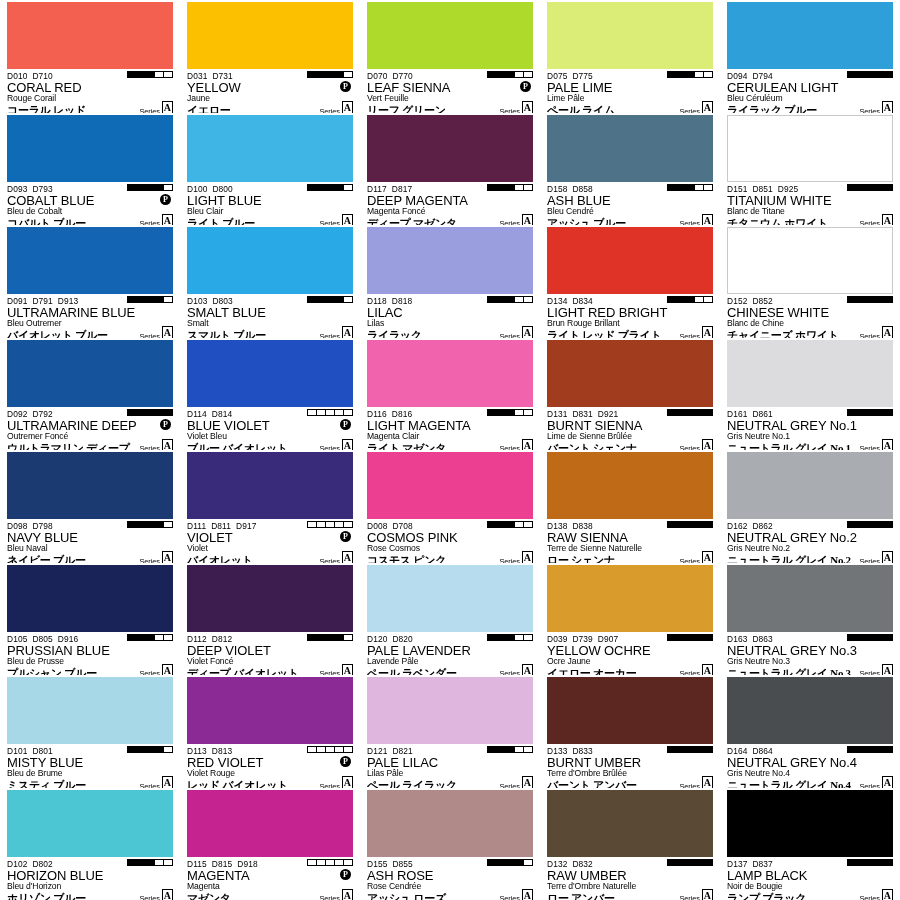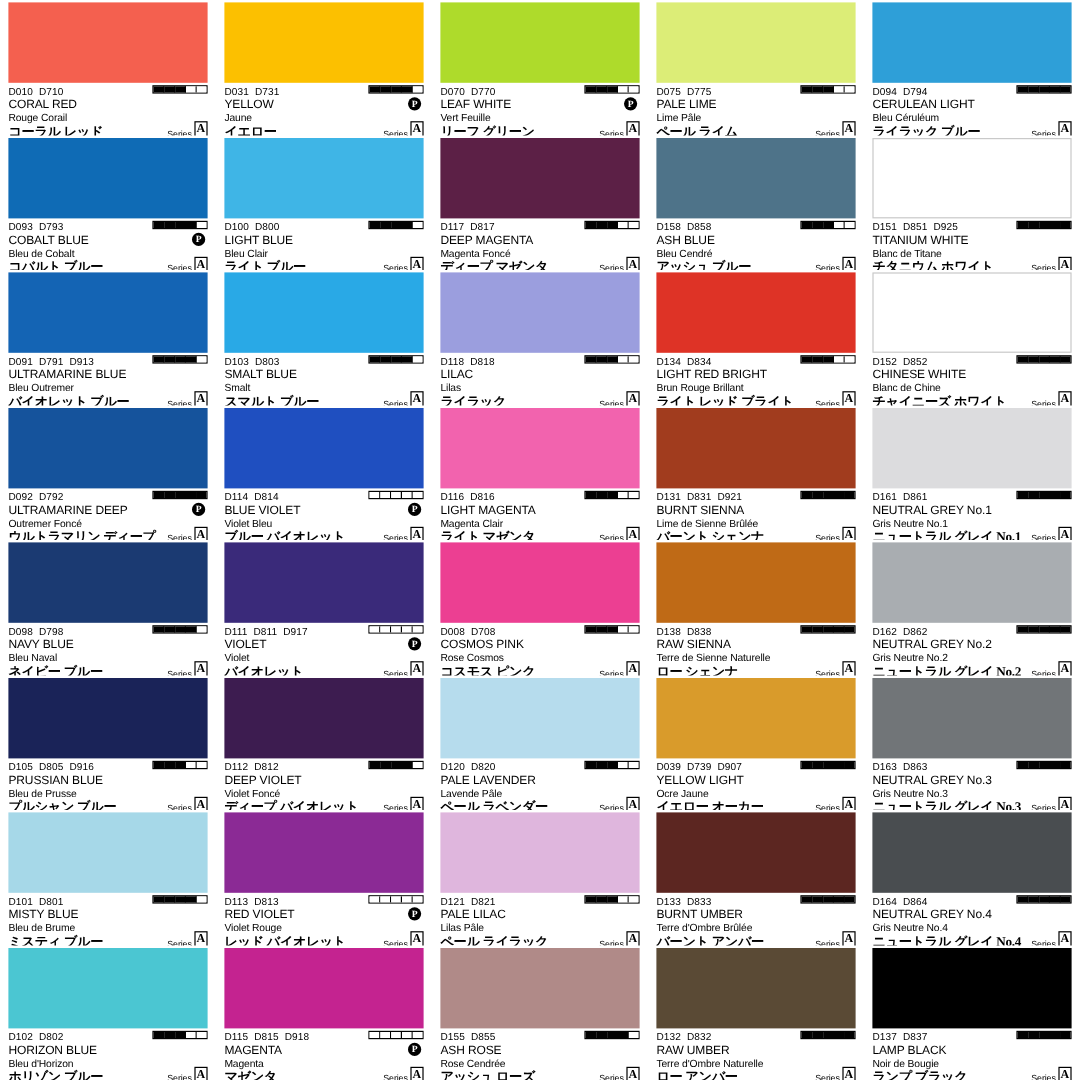--- a/index.html
+++ b/index.html
@@ -45,21 +45,21 @@
   .line-codes {
     font-size: 8.4px;
     color: #000;
     letter-spacing: 0.1px;
     white-space: nowrap;
     height: 11px;
     line-height: 11px;
   }
   .line-codes span { margin-right: 5px; }
   .line-name-en {
-    font-size: 10px;
+    font-size: 13px;
     color: #000;
     white-space: nowrap;
     height: 11px;
     line-height: 11px;
     letter-spacing: -0.1px;
   }
   .line-name-fr {
     font-size: 8.6px;
     color: #000;
     white-space: nowrap;
@@ -179,21 +179,21 @@
         <div class="series-mark">
           <span class="series-label">Series</span>
           <span class="series-letter">A</span>
         </div>
       </div>
     </div>
     <div class="swatch-cell">
       <div class="swatch-color" style="background: rgb(174, 219, 43);"></div>
       <div class="swatch-info">
         <div class="line-codes"><span>D070</span><span>D770</span></div>
-        <div class="line-name-en">LEAF WHITE</div>
+        <div class="line-name-en">LEAF SIENNA</div>
         <div class="line-name-fr">Vert Feuille</div>
         <div class="line-name-jp">リーフ グリーン</div>
         <div class="opacity-bar">
           <i class="on"></i>
           <i class="on"></i>
           <i class="on"></i>
           <i></i>
           <i></i>
         </div>
         <div class="p-badge">P</div>
@@ -704,21 +704,21 @@
         <div class="series-mark">
           <span class="series-label">Series</span>
           <span class="series-letter">A</span>
         </div>
       </div>
     </div>
     <div class="swatch-cell">
       <div class="swatch-color" style="background: rgb(217, 155, 43);"></div>
       <div class="swatch-info">
         <div class="line-codes"><span>D039</span><span>D739</span><span>D907</span></div>
-        <div class="line-name-en">YELLOW LIGHT</div>
+        <div class="line-name-en">YELLOW OCHRE</div>
         <div class="line-name-fr">Ocre Jaune</div>
         <div class="line-name-jp">イエロー オーカー</div>
         <div class="opacity-bar">
           <i class="on"></i>
           <i class="on"></i>
           <i class="on"></i>
           <i class="on"></i>
           <i class="on"></i>
         </div>
         <div class="series-mark">

